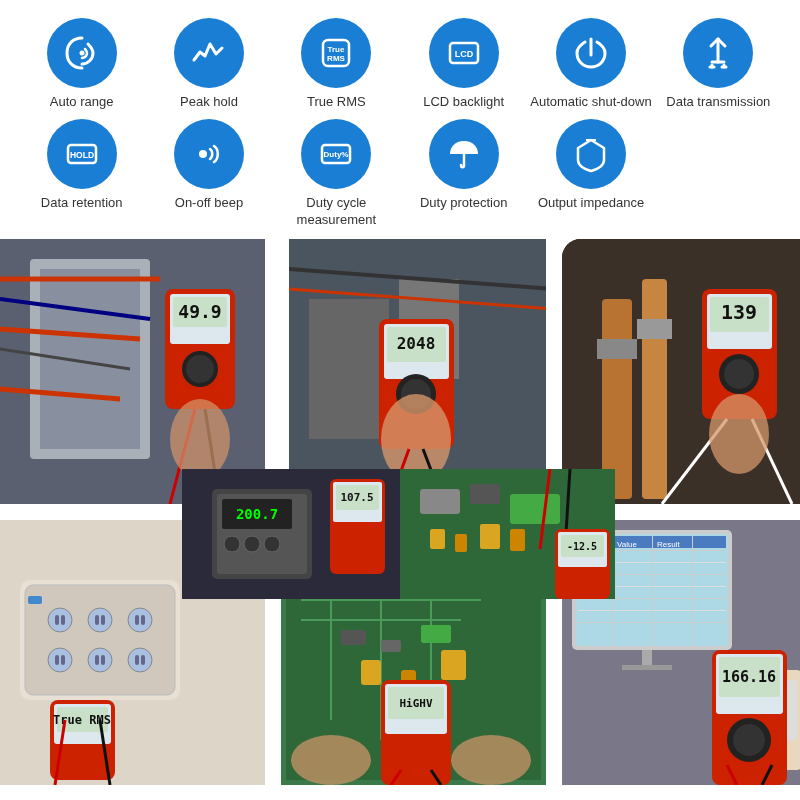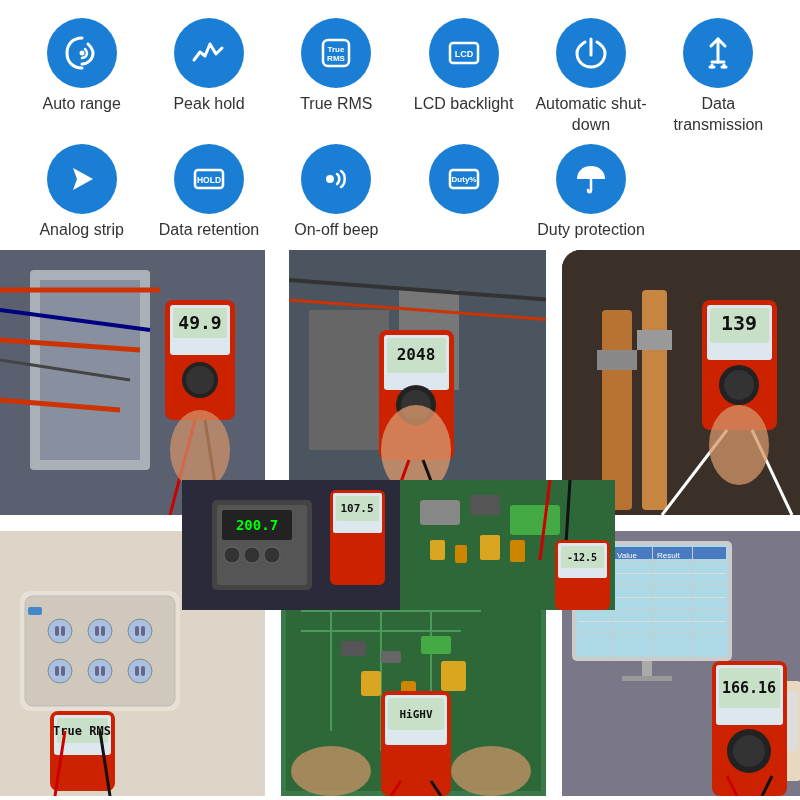--- a/index.html
+++ b/index.html
@@ -39,21 +39,21 @@
       align-items: center;
       justify-content: center;
       margin-bottom: 6px;
       color: white;
       font-size: 28px;
       font-weight: bold;
       text-align: center;
     }
 
     .feature-label {
-      font-size: 16px;
+      font-size: 13px;
       color: #333;
       line-height: 1.3;
       text-align: center;
     }
 
     
     .photos-section {
       width: 800px;
       height: 530px;
       display: grid;
@@ -141,28 +141,20 @@
           <line x1="13" y1="28" x2="25" y2="28" stroke="white" stroke-width="3" stroke-linecap="round"></line>
           <line x1="13" y1="31" x2="13" y2="33" stroke="white" stroke-width="3" stroke-linecap="round"></line>
           <line x1="25" y1="31" x2="25" y2="33" stroke="white" stroke-width="3" stroke-linecap="round"></line>
           <line x1="11" y1="33" x2="15" y2="33" stroke="white" stroke-width="3" stroke-linecap="round"></line>
           <line x1="23" y1="33" x2="27" y2="33" stroke="white" stroke-width="3" stroke-linecap="round"></line>
         </svg>
       </div>
       <span class="feature-label">Data transmission</span>
     </div>
 
-    <div class="feature-item">
-      <div class="feature-icon">
-        <svg class="icon-svg" viewBox="0 0 38 38" fill="none">
-          <polygon points="10,8 30,19 10,30 14,19" fill="white"></polygon>
-        </svg>
-      </div>
-      <span class="feature-label">Analog strip</span>
-    </div>
 
     <div class="feature-item">
       <div class="feature-icon">
         <svg class="icon-svg" viewBox="0 0 38 38" fill="none">
           <rect x="5" y="10" width="28" height="18" rx="3" stroke="white" stroke-width="2.5" fill="none"></rect>
           <text x="19" y="23" text-anchor="middle" fill="white" font-size="8.5" font-weight="bold" font-family="Arial">HOLD</text>
         </svg>
       </div>
       <span class="feature-label">Data retention</span>
     </div>
@@ -178,34 +170,45 @@
       <span class="feature-label">On-off beep</span>
     </div>
 
     <div class="feature-item">
       <div class="feature-icon">
         <svg class="icon-svg" viewBox="0 0 38 38" fill="none">
           <rect x="5" y="10" width="28" height="18" rx="3" stroke="white" stroke-width="2.5" fill="none"></rect>
           <text x="19" y="22" text-anchor="middle" fill="white" font-size="8" font-weight="bold" font-family="Arial">Duty%</text>
         </svg>
       </div>
+      <span class="feature-label">Duty cycle measurement</span>
     </div>
 
     <div class="feature-item">
       <div class="feature-icon">
         <svg class="icon-svg" viewBox="0 0 38 38" fill="none">
 
           <path d="M19 6 C10 6 5 12 5 19 L33 19 C33 12 28 6 19 6 Z" fill="white"></path>
           <line x1="19" y1="19" x2="19" y2="30" stroke="white" stroke-width="2.5" stroke-linecap="round"></line>
           <path d="M19 30 C19 33 16 33 16 30" stroke="white" stroke-width="2.5" stroke-linecap="round" fill="none"></path>
         </svg>
       </div>
       <span class="feature-label">Duty protection</span>
     </div>
 
+    <div class="feature-item">
+      <div class="feature-icon">
+        <svg class="icon-svg" viewBox="0 0 38 38" fill="none">
+          <path d="M19 5 L32 13 L32 25 C32 30 26 34 19 36 C12 34 6 30 6 25 L6 13 Z" fill="none" stroke="white" stroke-width="2.5" stroke-linejoin="round"></path>
+
+          <path d="M14 5 L19 5 L24 5" stroke="white" stroke-width="2" fill="none"></path>
+        </svg>
+      </div>
+      <span class="feature-label">Output impedance</span>
+    </div>
 
   </div>
 </div>
 
 <div class="photos-section">
 
   <div class="photo-cell" style="position:relative; overflow:hidden; background: #546070;">
     <svg width="265" height="265" viewBox="0 0 265 265">
 
       <rect width="265" height="265" fill="#5a6070"></rect>

